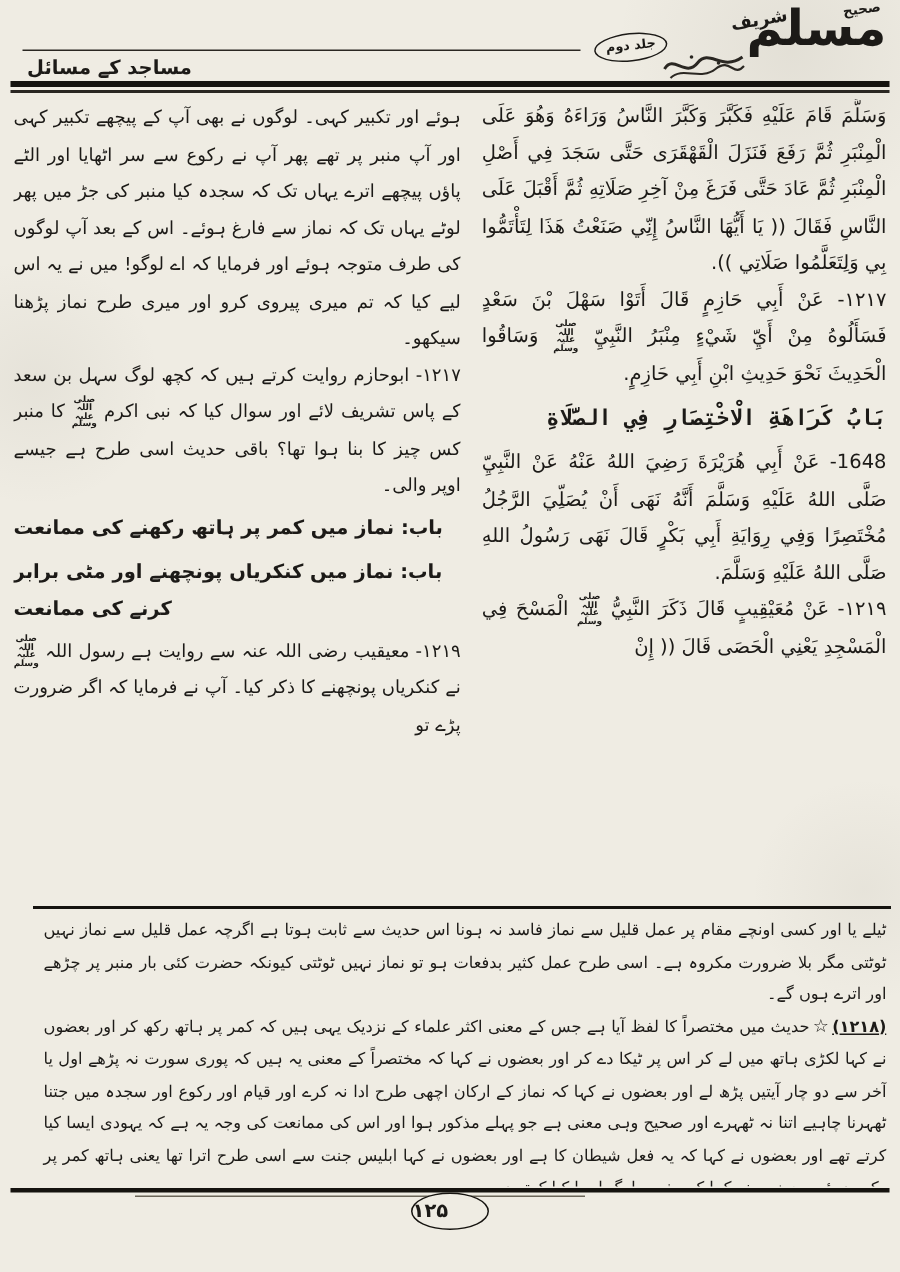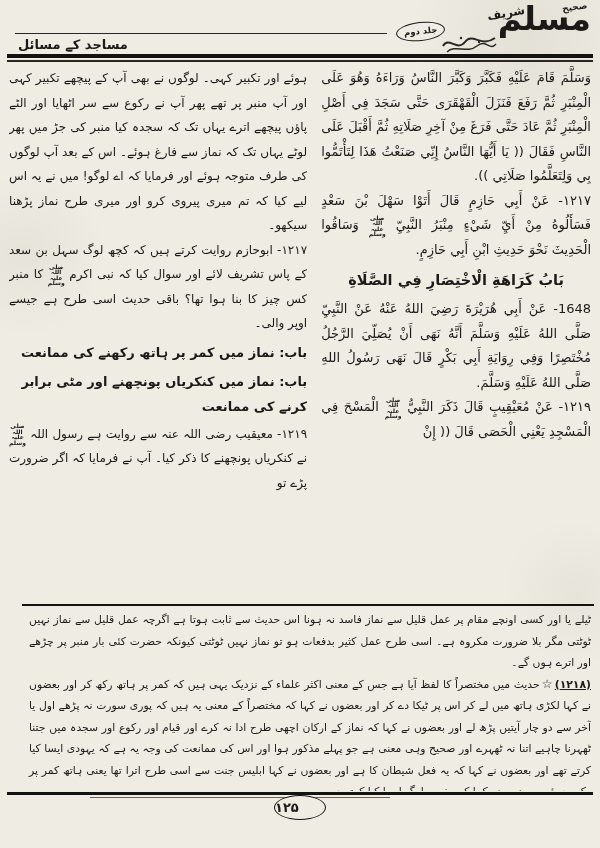--- a/index.html
+++ b/index.html
@@ -30,23 +30,23 @@
   .volume-badge { position:absolute; top:20px; right:148px; border:1.3px solid #1c1a17;
     border-radius:50%; font-size:8.5px; font-weight:bold; padding:3px 7px 4px 7px;
     transform:rotate(-6deg); background:#efece3; white-space:nowrap; }
   
   .body-cols { position:absolute; top:66px; left:9px; width:582px; height:536px;
     display:flex; direction:rtl; gap:14px; overflow:hidden; }
   .col { overflow:hidden; }
   .col-arabic { width:47.5%; }
   .col-urdu { width:52.5%; }
   .ar-para { font-size:13px; line-height:24.5px; text-align:justify; direction:rtl; }
-  .ar-heading { font-size:14.5px; font-weight:bold; text-align:center; line-height:26px; margin:5px 0 4px 0; }
+  .ar-heading { font-size:14.5px; font-weight:bold; text-align:right; line-height:26px; margin:5px 0 4px 0;font-family:Liberation Mono, monospace; }
   .ur-para { font-size:12px; line-height:24.5px; text-align:justify; direction:rtl; }
-  .ur-heading { font-size:13px; font-weight:bold; text-align:right; line-height:25px; margin:4px 0 3px 0; }
+  .ur-heading { font-size:13px; font-weight:bold; text-align:left; line-height:25px; margin:4px 0 3px 0; }
   .hon { display:inline-block; width:17px; font-size:6px; line-height:5.5px;
     text-align:center; vertical-align:middle; font-weight:bold; }
   
   .fn-divider { position:absolute; top:604px; left:22px; width:572px; height:2px; background:#15130f; }
   .footnotes { position:absolute; top:609px; left:9px; width:582px; height:182px;
     overflow:hidden; direction:rtl; }
   .fn-para { font-size:10.8px; line-height:21.5px; text-align:justify;margin-left:20px; }
   .fn-ref { font-weight:bold;text-decoration:underline; }
   .fn-star { font-size:12px; padding:0 2px; }
   

